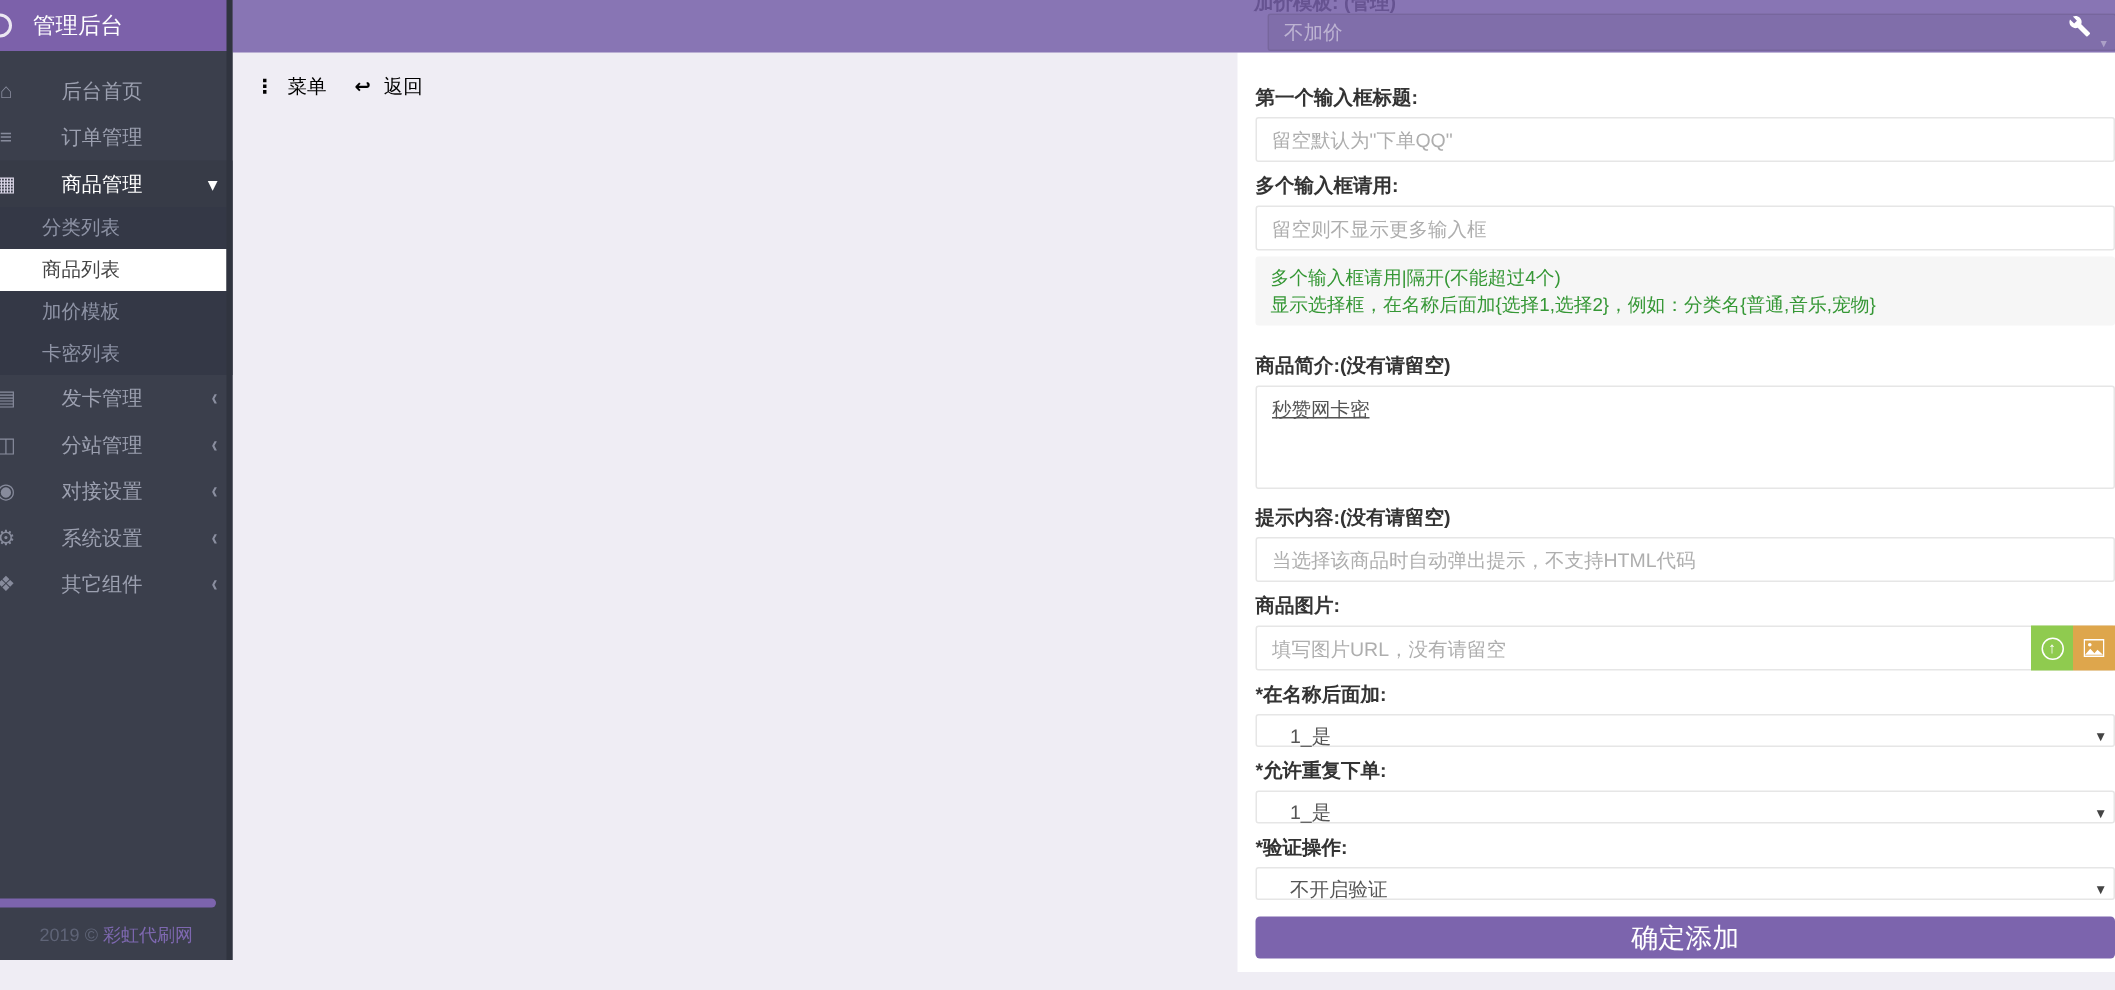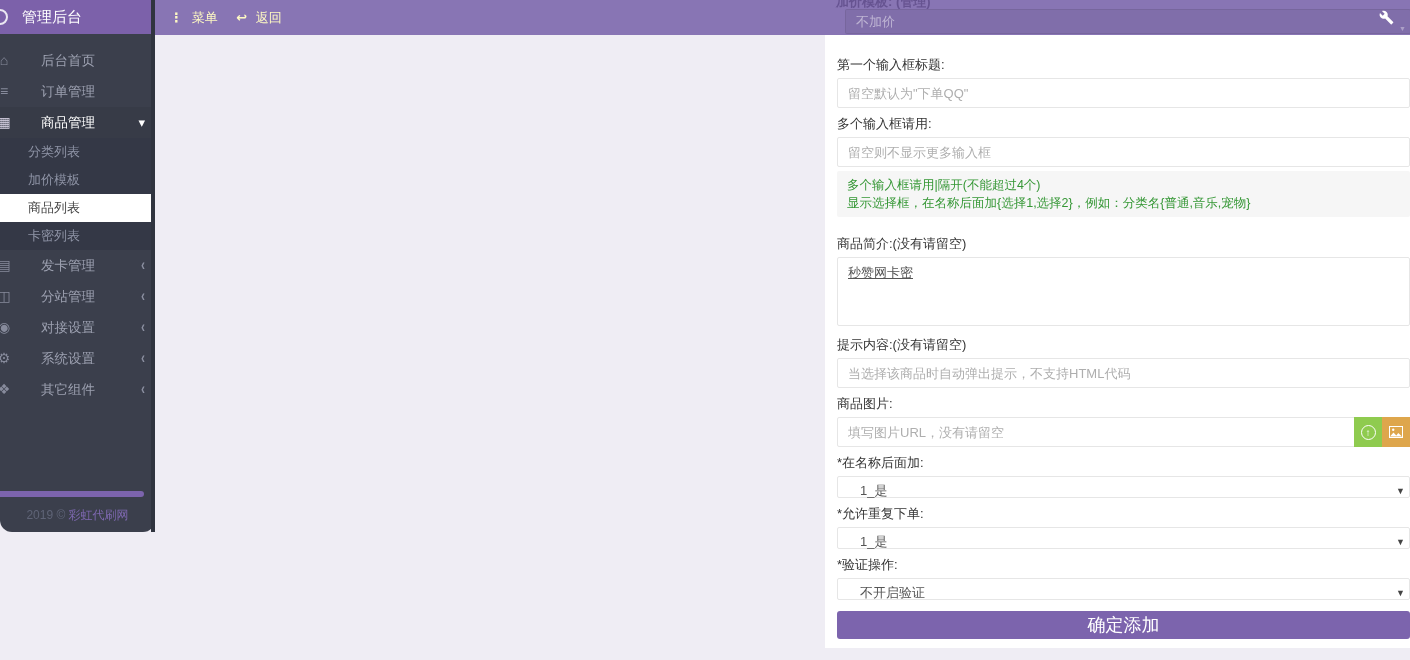--- a/index.html
+++ b/index.html
@@ -3,21 +3,21 @@
 <meta charset="utf-8">
 <style>
   * { margin:0; padding:0; box-sizing:border-box; }
   html,body { width:1410px; height:660px; overflow:hidden; }
   body {
     font-family:"Liberation Sans","DejaVu Sans",sans-serif;
     background:#EFEDF4; position:relative; font-size:13px; color:#333;
   }
 
   
-  .sidebar { position:absolute; left:0; top:0; width:155px; height:532px; background:#3B3F4C; z-index:20;border-radius:12px; }
+  .sidebar { position:absolute; left:0; top:0; width:155px; height:640px; background:#3B3F4C; z-index:20; }
   .sidebar::after { content:""; position:absolute; top:0; right:0; bottom:0; width:4px; background:#30343F; z-index:6; }
   .logo { height:34px; background:#7C61AA; display:flex; align-items:center; color:#fff; font-size:15px; padding-left:22px; position:relative; overflow:hidden; }
   .logo-ico { position:absolute; left:-8px; top:9px; width:16px; height:16px; border:2px solid rgba(255,255,255,.85); border-radius:50%; }
   .nav { padding-top:11px; }
   .nav-item { position:relative; height:31px; line-height:31px; padding-left:41px; color:#9CA0B0; font-size:13.5px; cursor:pointer; white-space:nowrap; }
   .nav-item .nav-ico { position:absolute; left:-6px; top:0; width:20px; text-align:center; font-size:14px; color:#878B9C; }
   .nav-item.parent-active { color:#fff; background:#373B47; }
   .nav-item.parent-active .nav-ico { color:#d9d4e6; }
   .chev { position:absolute; right:10px; top:0; font-size:12px; color:#8B8FA0; }
   .chev.down { color:#fff; font-size:13px; }
@@ -25,33 +25,33 @@
   .submenu { background:#343846; }
   .sub-item { height:28px; line-height:28px; padding-left:28px; color:#8E93A5; font-size:13px; cursor:pointer; }
   .sub-item.active { background:#fff; color:#444; margin-right:4px; }
   .side-footer { position:absolute; left:0; right:0; bottom:8px; }
   .accent-bar { height:6px; background:#7C64AD; border-radius:4px; margin:0 11px 10px -4px; }
   .copyright { text-align:center; font-size:12px; color:#5F6477; }
   .copyright a { color:#7E68B0; text-decoration:none; }
 
   
   .topbar { position:absolute; left:155px; right:0; top:0; height:35px; background:#8875B4; z-index:10; }
-  .tb-item { display:inline-block; line-height:35px; color:#fef9c3; font-size:13px; margin-left:15px; cursor:pointer; }
+  .tb-item { display:inline-block; line-height:35px; color:#000000; font-size:13px; margin-left:15px; cursor:pointer;margin-top:40px; }
   .tb-item .tb-ico { font-weight:bold; margin-right:5px; }
   .wrench-btn { position:absolute; right:16px; top:10px; cursor:pointer; line-height:0; }
   .ghost-label { position:absolute; left:681px; top:-7px; font-size:13px; font-weight:bold; color:rgba(30,12,70,.32); }
   .ghost-select { position:absolute; left:690px; right:-1px; top:9px; height:25px; background:rgba(0,0,0,.055);
     border:1px solid rgba(0,0,0,.08); border-radius:2px; line-height:23px; padding-left:10px;
     color:rgba(255,255,255,.48); font-size:13px;font-family:Liberation Serif, serif; }
   .ghost-caret { position:absolute; right:4px; top:8px; font-size:7px; color:rgba(255,255,255,.35); }
 
   
   .panel { position:absolute; left:825px; top:35px; width:585px; height:613px; background:#fff; padding:21px 0 0 12px; }
   .fg { margin-bottom:7px; }
-  .flabel { display:block; font-weight:normal; font-size:13px; color:#333; margin-bottom:4px; }
+  .flabel { display:block; font-weight:bold; font-size:13px; color:#333; margin-bottom:4px; }
   .finput, .ftext, .fselect {
     width:100%; border:1px solid #E6E6E6; border-radius:2px; background:#fff;
     font-family:"Liberation Sans","DejaVu Sans",sans-serif; font-size:13px; color:#555;
   }
   .finput { height:30px; padding:0 10px; outline:none; }
   .finput::placeholder { color:#AEAEAE; opacity:1; }
   .ftext { height:69px; padding:6px 10px; resize:none; outline:none;text-decoration:underline; }
   .note { background:#F6F6F6; border-radius:2px; margin-top:4px; margin-bottom:18px; padding:5px 10px; color:#359735; font-size:12.5px; line-height:18px; }
   .igroup { position:relative; }
   .ibtn { position:absolute; top:0; width:28px; height:30px; display:flex; align-items:center; justify-content:center; cursor:pointer; }
@@ -79,22 +79,22 @@
       <span class="nav-ico">≡</span>
       <span>订单管理</span>
     </div>
     <div class="nav-item parent-active">
       <span class="nav-ico">▦</span>
       <span>商品管理</span>
       <span class="chev down">▾</span>
     </div>
     <div class="submenu">
       <div class="sub-item">分类列表</div>
+      <div class="sub-item active">商品列表</div>
       <div class="sub-item">加价模板</div>
-      <div class="sub-item active">商品列表</div>
       <div class="sub-item">卡密列表</div>
     </div>
     <div class="nav-item">
       <span class="nav-ico">▤</span>
       <span>发卡管理</span>
       <span class="chev left">‹</span>
     </div>
     <div class="nav-item">
       <span class="nav-ico">◫</span>
       <span>分站管理</span>

